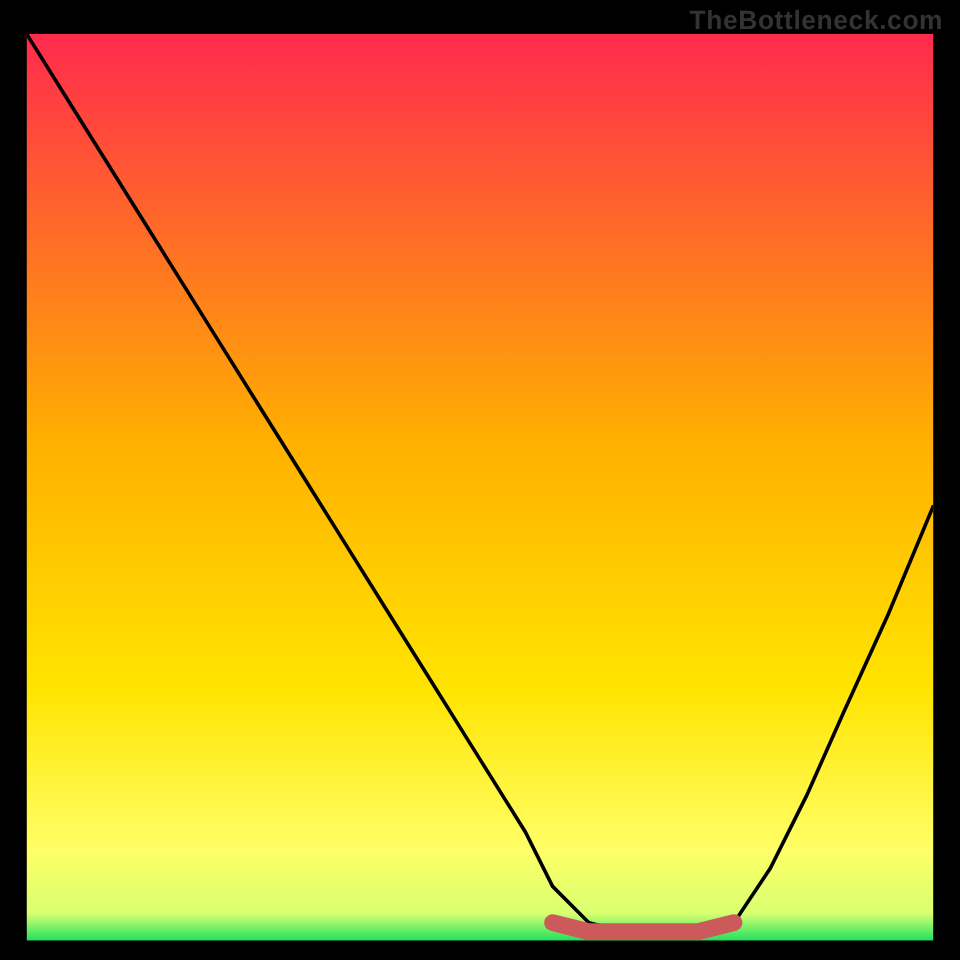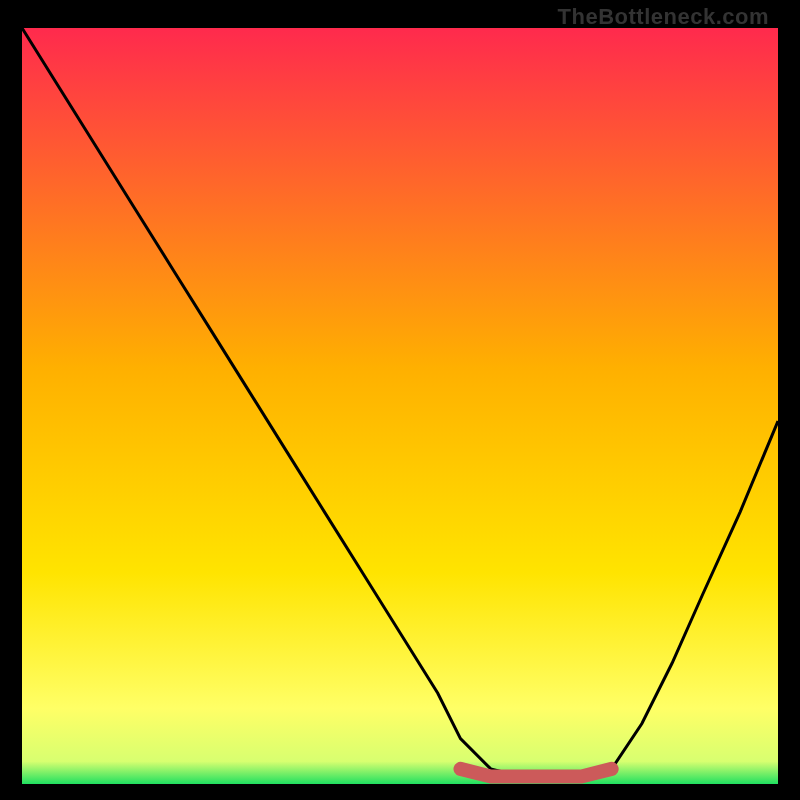--- a/index.html
+++ b/index.html
@@ -12,21 +12,21 @@
     overflow: hidden;
   }
   .stage {
     position: relative;
     width: 800px;
     height: 800px;
   }
   .watermark {
     position: absolute;
     top: 4px;
-    right: 31px;
+    right: 14px;
     color: #333;
     font-size: 22px;
     font-weight: bold;
     letter-spacing: 0.5px;
     z-index: 5;
   }
   .plot-frame {
     position: absolute;
     left: 22px;
     top: 28px;

